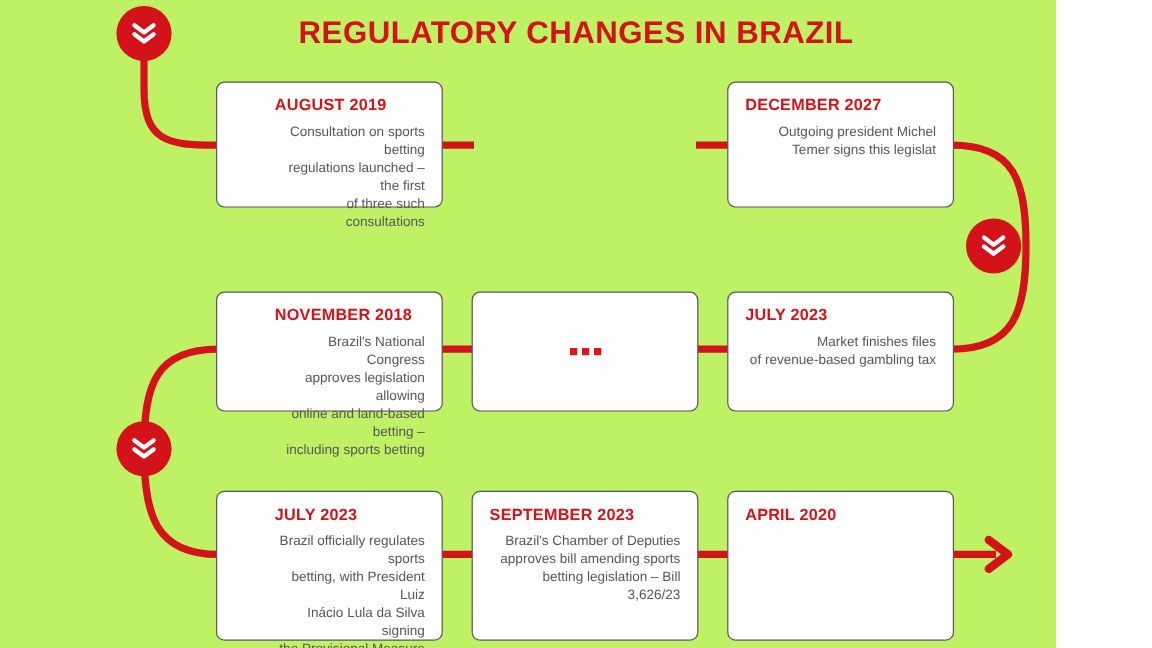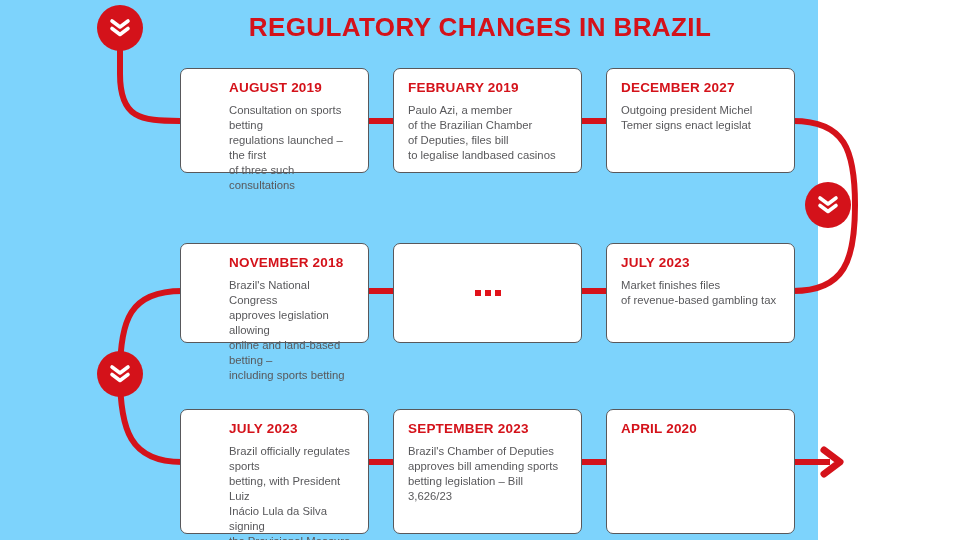--- a/index.html
+++ b/index.html
@@ -10,23 +10,23 @@
   body {
     width: 960px;
     height: 540px;
     overflow: hidden;
     font-family: "Liberation Sans", sans-serif;
     position: relative;
   }
 
   #stage {
     position: relative;
-    width: 818px;
+    width: 880px;
     height: 540px;
-    background: #7dd3fc;
+    background: #bef264;
   }
 
   
   #connectors {
     position: absolute;
     left: 0;
     top: 0;
     width: 960px;
     height: 540px;
     z-index: 1;
@@ -66,20 +66,21 @@
     line-height: 1.1;
     font-family: "Liberation Sans", sans-serif;
   }
   .card-body {
     color: #58585B;
     font-size: 11.3px;
     line-height: 1.33;
     margin: 0;
     white-space: pre-line;
     font-family: "Liberation Sans", sans-serif;
+    text-align: right;
   }
 
   
   .card.placeholder {
     display: flex;
     align-items: center;
     justify-content: center;
     padding: 0;
   }
   .dots {
@@ -166,32 +167,25 @@
     </svg>
   </div>
 
   <div class="card r1 c1">
     <p class="card-date">AUGUST 2019</p>
     <p class="card-body">Consultation on sports betting
 regulations launched – the first
 of three such consultations</p>
   </div>
 
-  <div class="card r1 c2">
-    <p class="card-date">FEBRUARY 2019</p>
-    <p class="card-body">Paulo Azi, a member
-of the Brazilian Chamber
-of Deputies, files bill
-to legalise landbased casinos</p>
-  </div>
 
   <div class="card r1 c3">
     <p class="card-date">DECEMBER 2027</p>
     <p class="card-body">Outgoing president Michel
-Temer signs enact legislat</p>
+Temer signs this legislat</p>
   </div>
 
   <div class="card r2 c1">
     <p class="card-date">NOVEMBER 2018</p>
     <p class="card-body">Brazil's National Congress
 approves legislation allowing
 online and land-based betting –
 including sports betting</p>
   </div>
 

